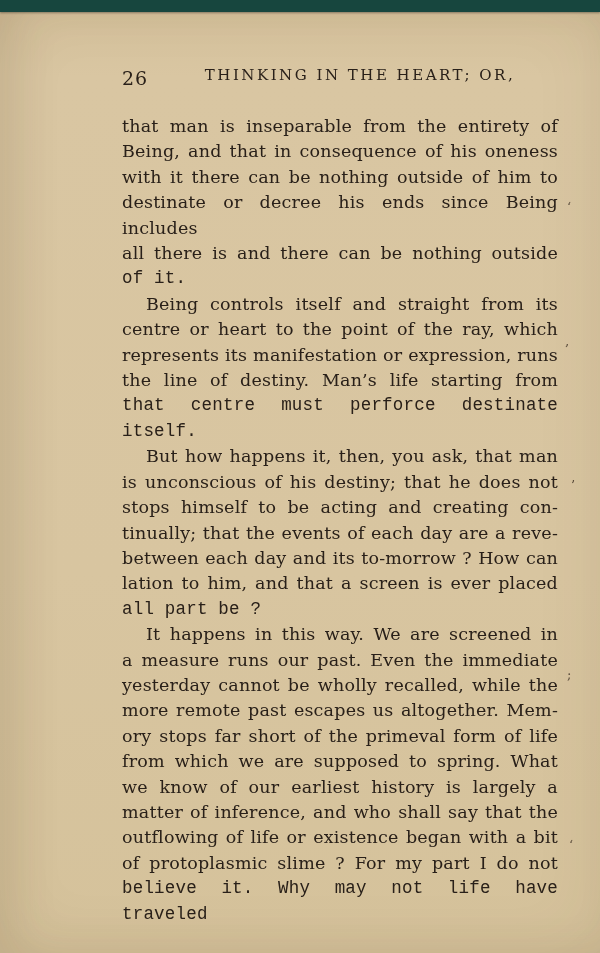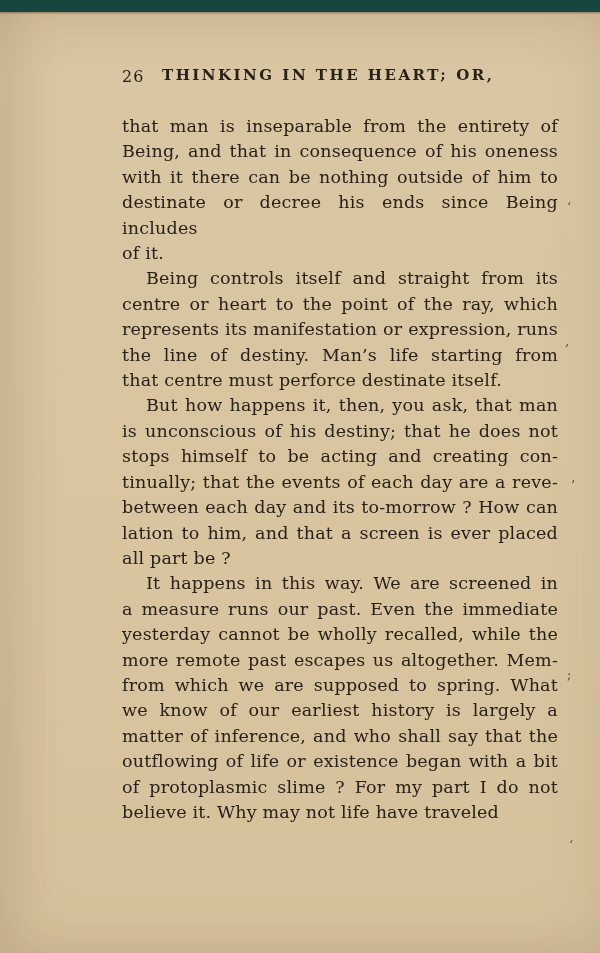--- a/index.html
+++ b/index.html
@@ -32,49 +32,51 @@
     position: absolute;
     top: 66px;
     left: 122px;
     width: 436px;
     height: 22px;
   }
   .page-number {
     position: absolute;
     left: 0;
     top: 1px;
-    font-size: 16px;
+    font-size: 19px;
     letter-spacing: 1px;
   }
   .header-title {
     position: absolute;
     left: 40px;
     right: 0;
     top: 0;
+    text-align: center;
     font-size: 15px;
-    font-weight: bold;
+    font-weight: normal;
     letter-spacing: 2.5px;
     white-space: nowrap;
   }
   .text-column {
     position: absolute;
     top: 114px;
     left: 122px;
     width: 436px;
     font-size: 17.5px;
     line-height: 25.4px;
     letter-spacing: 0.2px;
   }
   .line {
     text-align: justify;
     text-align-last: justify;
     white-space: normal;
   }
   .line.last {
     text-align-last: left;
+    font-family: Liberation Mono, monospace;
   }
   .line.indent {
     text-indent: 24px;
   }
   .speck {
     position: absolute;
     font-size: 13px;
     color: #3a2e22;
     opacity: 0.8;
   }
@@ -88,37 +90,39 @@
   <div class="header">
     <span class="page-number">26</span>
     <span class="header-title">THINKING IN THE HEART; OR,</span>
   </div>
 
   <div class="text-column">
       <div class="line">that man is inseparable from the entirety of</div>
       <div class="line">Being, and that in consequence of his oneness</div>
       <div class="line">with it there can be nothing outside of him to</div>
       <div class="line">destinate or decree his ends since Being includes</div>
+      <div class="line">all there is and there can be nothing outside</div>
       <div class="line last">of it.</div>
       <div class="line indent">Being controls itself and straight from its</div>
       <div class="line">centre or heart to the point of the ray, which</div>
       <div class="line">represents its manifestation or expression, runs</div>
       <div class="line">the line of destiny. Man’s life starting from</div>
       <div class="line last">that centre must perforce destinate itself.</div>
       <div class="line indent">But how happens it, then, you ask, that man</div>
       <div class="line">is unconscious of his destiny; that he does not</div>
       <div class="line">stops himself to be acting and creating con-</div>
       <div class="line">tinually; that the events of each day are a reve-</div>
       <div class="line">between each day and its to-morrow ? How can</div>
       <div class="line">lation to him, and that a screen is ever placed</div>
       <div class="line last">all part be ?</div>
       <div class="line indent">It happens in this way. We are screened in</div>
       <div class="line">a measure runs our past. Even the immediate</div>
       <div class="line">yesterday cannot be wholly recalled, while the</div>
       <div class="line">more remote past escapes us altogether. Mem-</div>
+      <div class="line">ory stops far short of the primeval form of life</div>
       <div class="line">from which we are supposed to spring. What</div>
       <div class="line">we know of our earliest history is largely a</div>
       <div class="line">matter of inference, and who shall say that the</div>
       <div class="line">outflowing of life or existence began with a bit</div>
       <div class="line">of protoplasmic slime ? For my part I do not</div>
       <div class="line last">believe it. Why may not life have traveled</div>
     </div>
 
   <span class="speck" style="left:567px; top:200px;">‘</span>
   <span class="speck" style="left:565px; top:333px;">‚</span>

